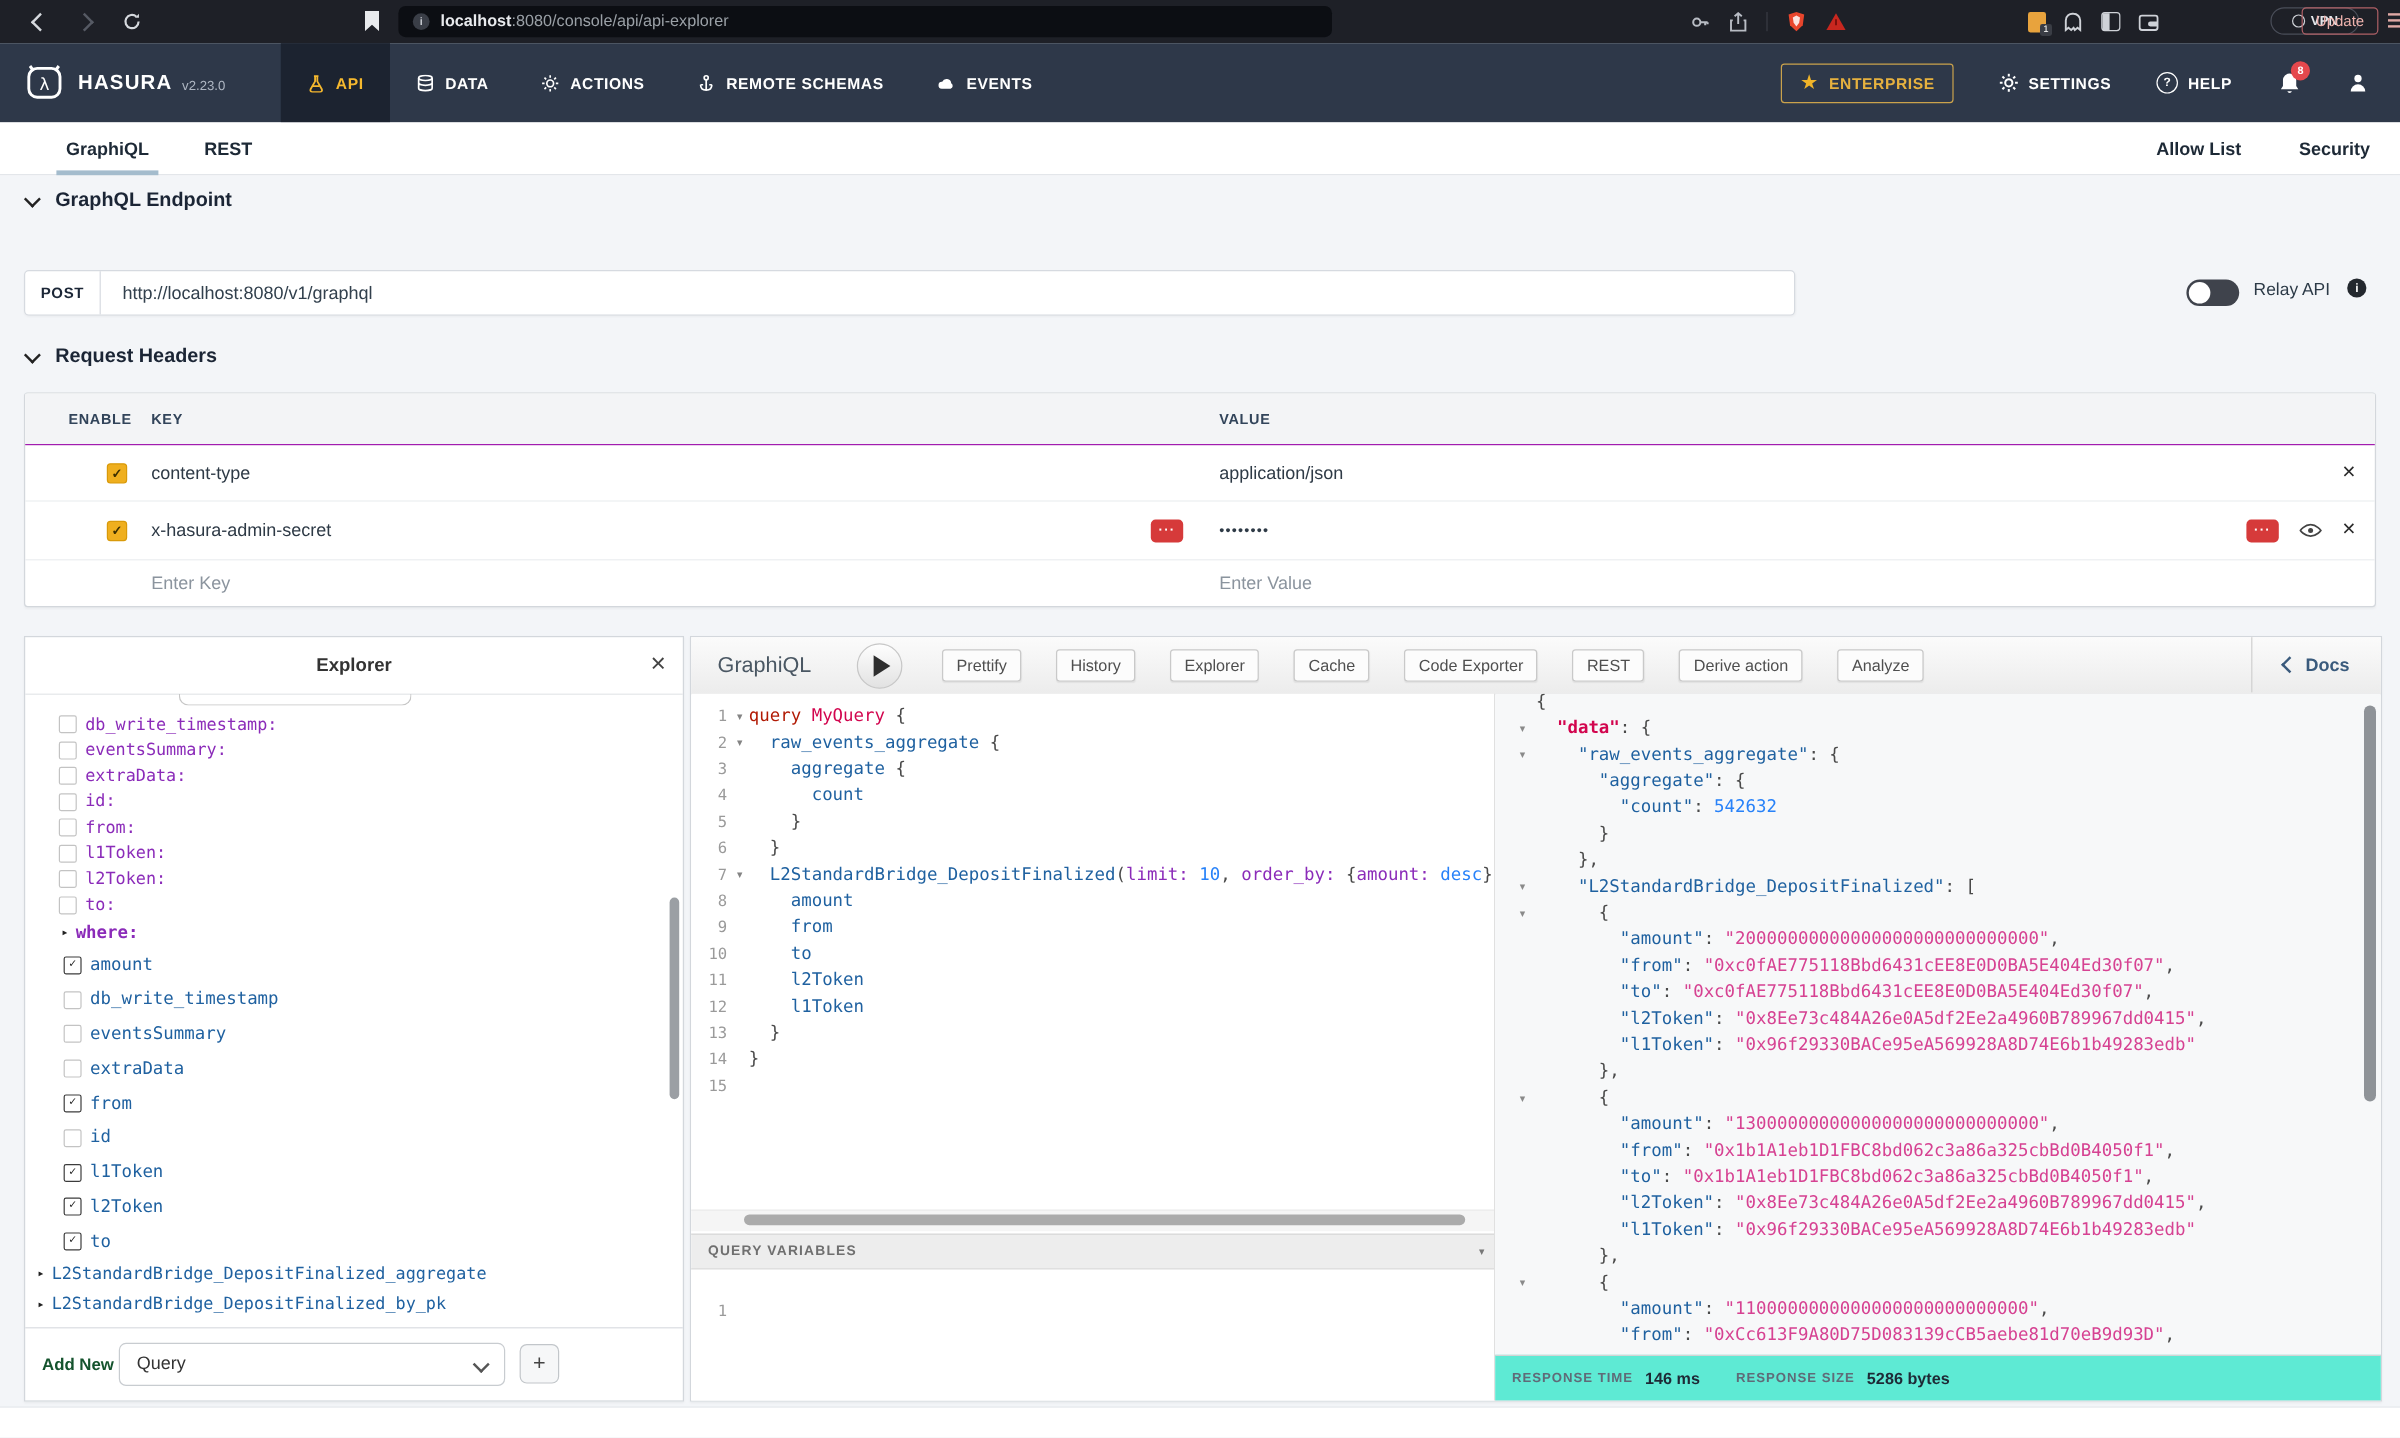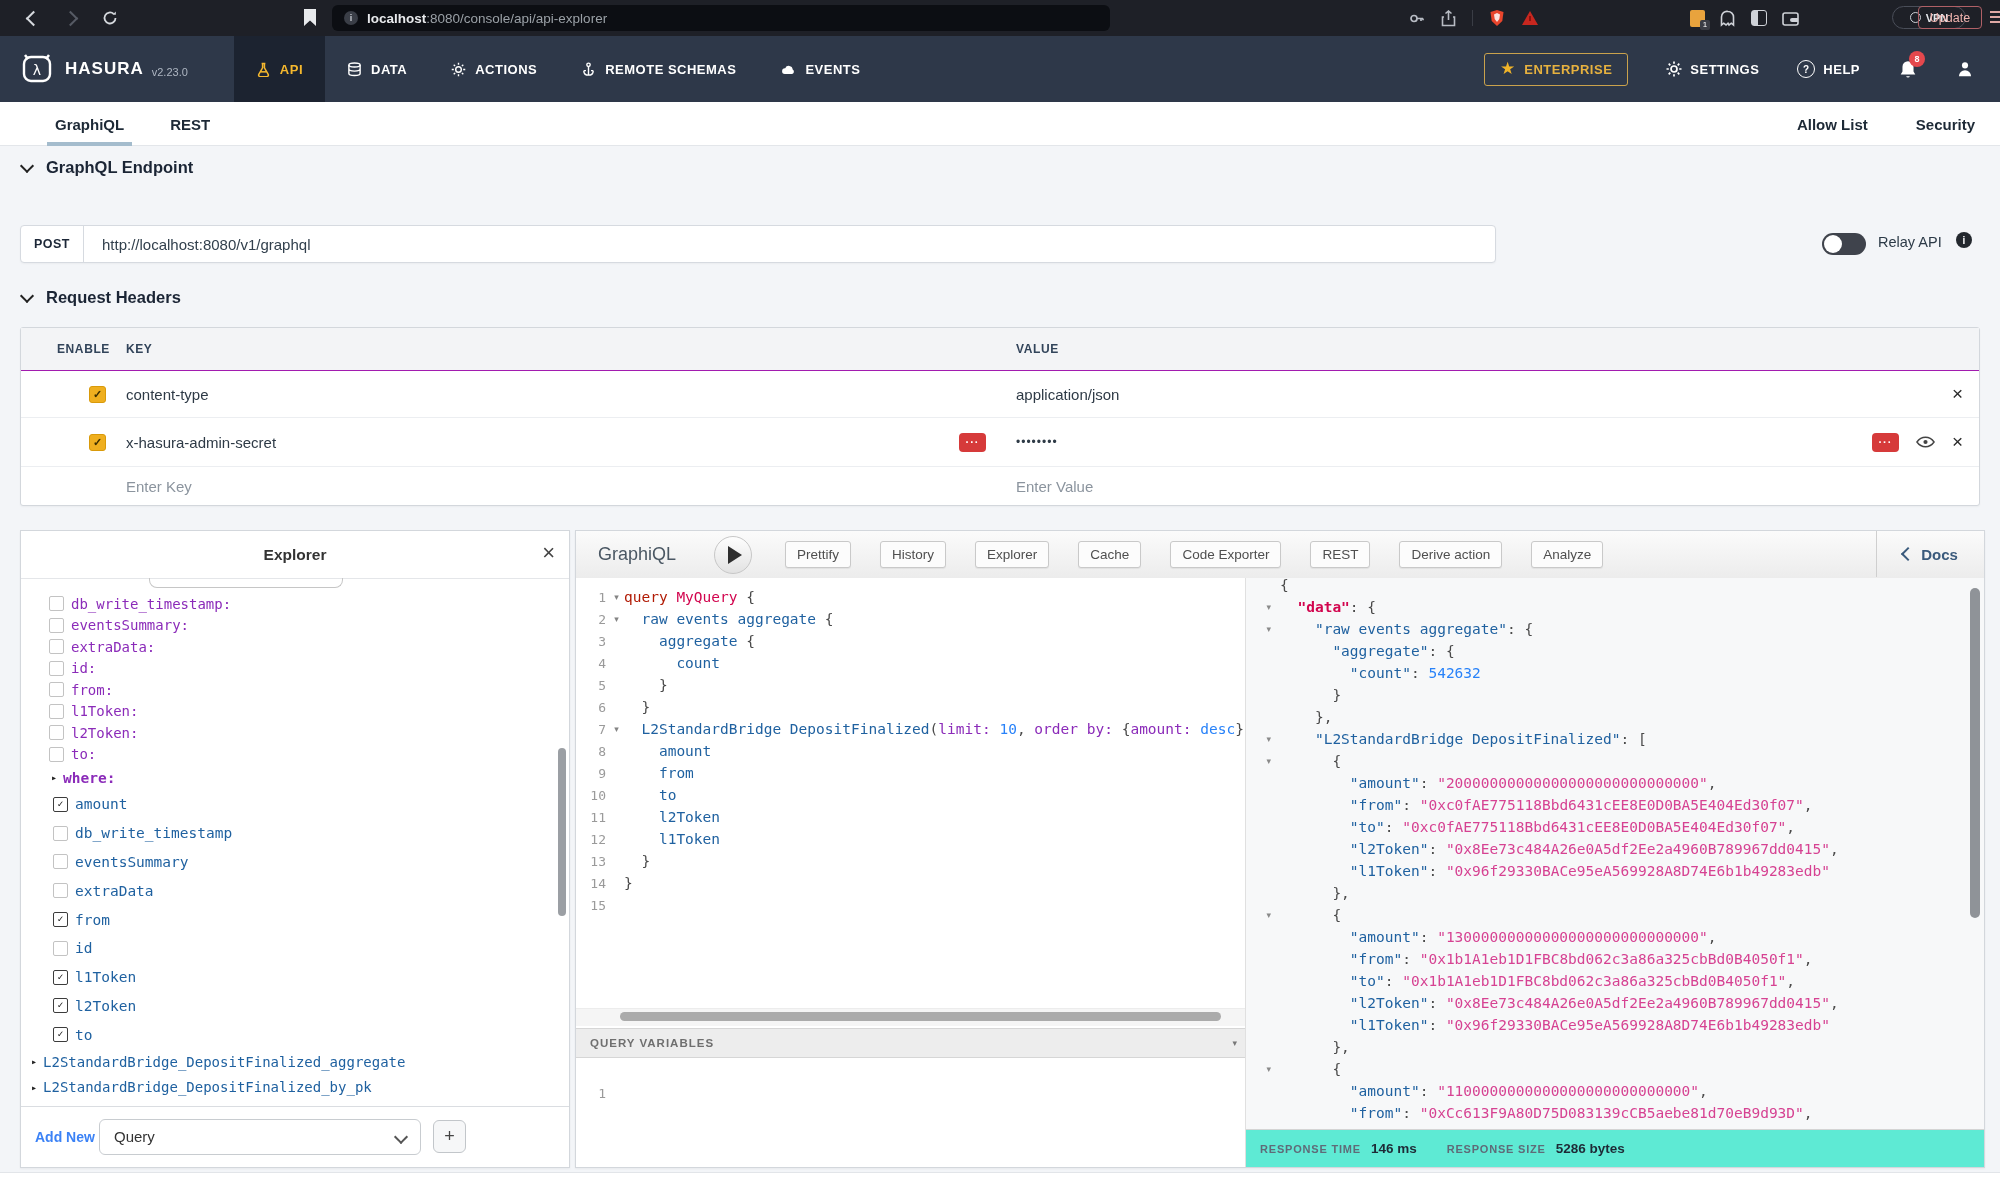--- a/index.html
+++ b/index.html
@@ -123,21 +123,21 @@
   .ex-arg{height:21.5px;padding-left:28px;color:#8B2BB9;font-size:14px;}
   .ex-where{height:25px;padding-left:30px;color:#8B2BB9;font-size:14.5px;font-weight:bold;}
   .ex-field{height:28.8px;padding-left:32px;color:#1F61A0;font-size:14.5px;}
   .ex-root{height:25.5px;padding-left:10px;color:#1F61A0;font-size:14px;}
   .cb{width:13px;height:13px;border:1.4px solid #c3c3c3;border-radius:2px;margin-right:7px;background:#fff;
       font-size:10px;line-height:12px;text-align:center;color:#222;flex:none;}
   .cb.on{border-color:#3c3c3c;}
   .tri{color:#222;font-size:10px;margin-right:6px;flex:none;}
   .ex-scroll{position:absolute;right:3px;top:170px;width:8px;height:168px;background:#9b9fa4;border-radius:4px;}
   .ex-bottom{position:absolute;left:0;right:0;bottom:0;height:60px;border-top:1px solid #dadde1;}
-  .addnew-label{position:absolute;left:14px;top:22px;font-size:14px;color:#3b82f6;font-weight:bold;}
+  .addnew-label{position:absolute;left:14px;top:22px;font-size:14px;color:#14532d;font-weight:bold;}
   .addnew-dd{position:absolute;left:78px;top:12px;width:322px;height:36px;border:1px solid #c8ccd0;
              border-radius:6px;box-sizing:border-box;font-size:15px;color:#333;line-height:34px;padding-left:14px;}
   .dd-chev{position:absolute;right:14px;top:12px;width:8px;height:8px;border-left:2px solid #555;
            border-bottom:2px solid #555;transform:rotate(-45deg);}
   .plus-btn{position:absolute;left:412px;top:13px;width:33px;height:33px;border:1px solid #c2c6ca;border-radius:6px;
             background:#f6f7f8;font-size:18px;color:#444;display:flex;align-items:center;justify-content:center;box-sizing:border-box;}
 
   
   .gmain{position:absolute;left:575px;top:530px;width:1410px;height:638px;background:#fff;
          border:1px solid #d3d7dc;box-sizing:border-box;box-shadow:0 1px 2px rgba(0,0,0,.05);}

